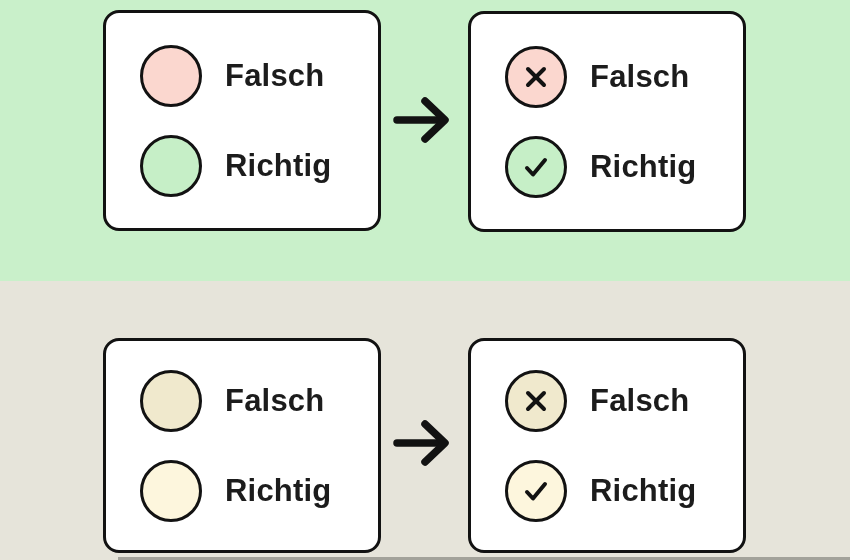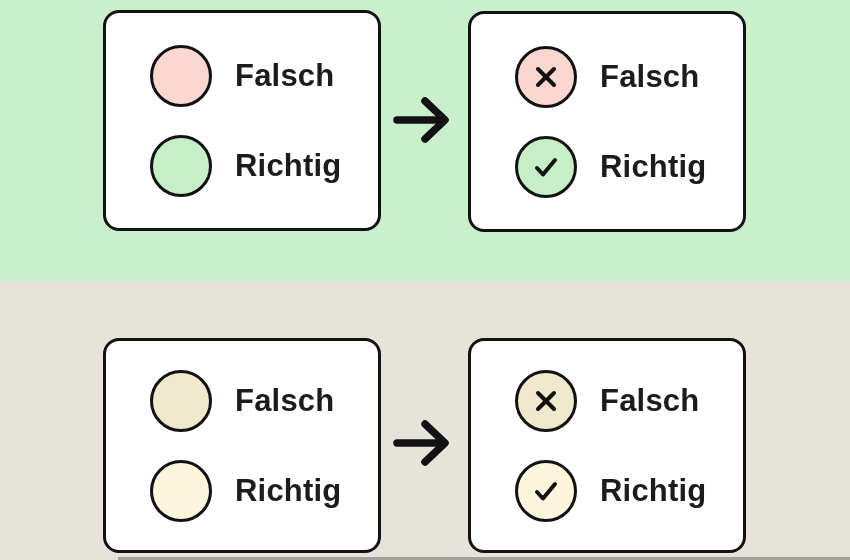--- a/index.html
+++ b/index.html
@@ -15,21 +15,21 @@
   .band-colorblind { top: 281px; height: 279px; }
   .card {
     position: absolute;
     width: 278px;
     box-sizing: border-box;
     border: 3px solid #121212;
     border-radius: 16px;
     display: flex;
     flex-direction: column;
     justify-content: center;
-    padding-left: 44px;
+    padding-left: 34px;
     gap: 28px;
   }
   .card-1 { left: 103px; top: 10px;  height: 221px; }
   .card-2 { left: 468px; top: 11px;  height: 221px; }
   .card-3 { left: 103px; top: 338px; height: 215px; }
   .card-4 { left: 468px; top: 338px; height: 215px; }
   .item { display: flex; align-items: center; }
   .circle {
     width: 62px; height: 62px;
     box-sizing: border-box;

